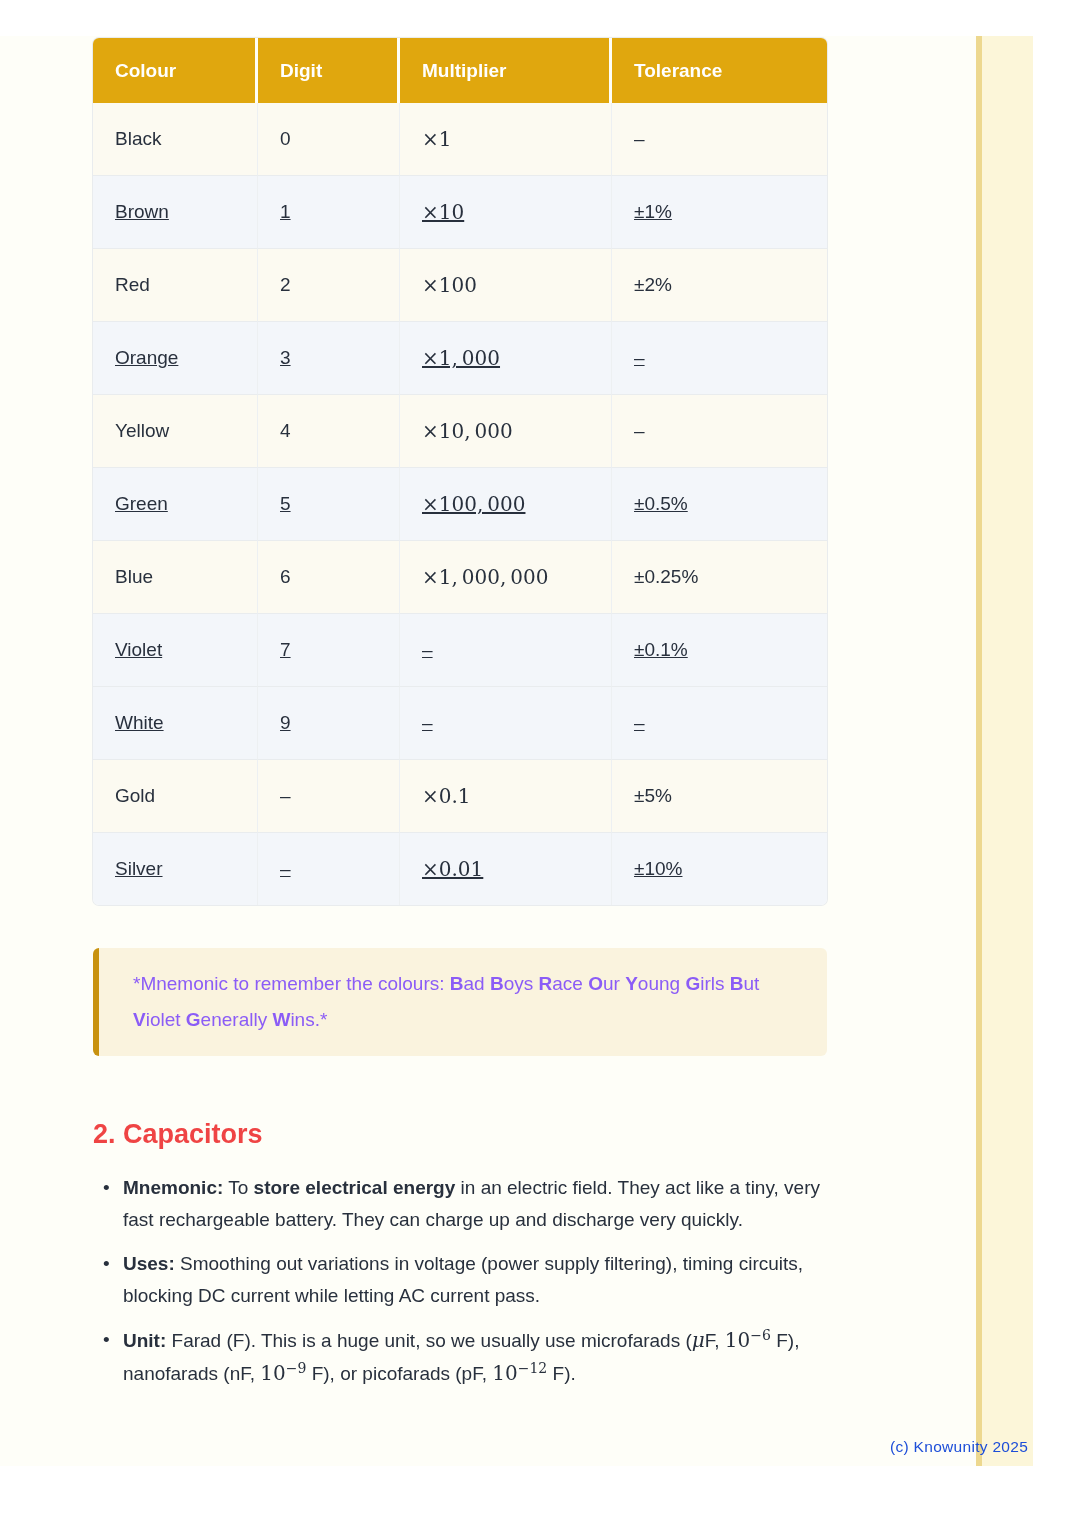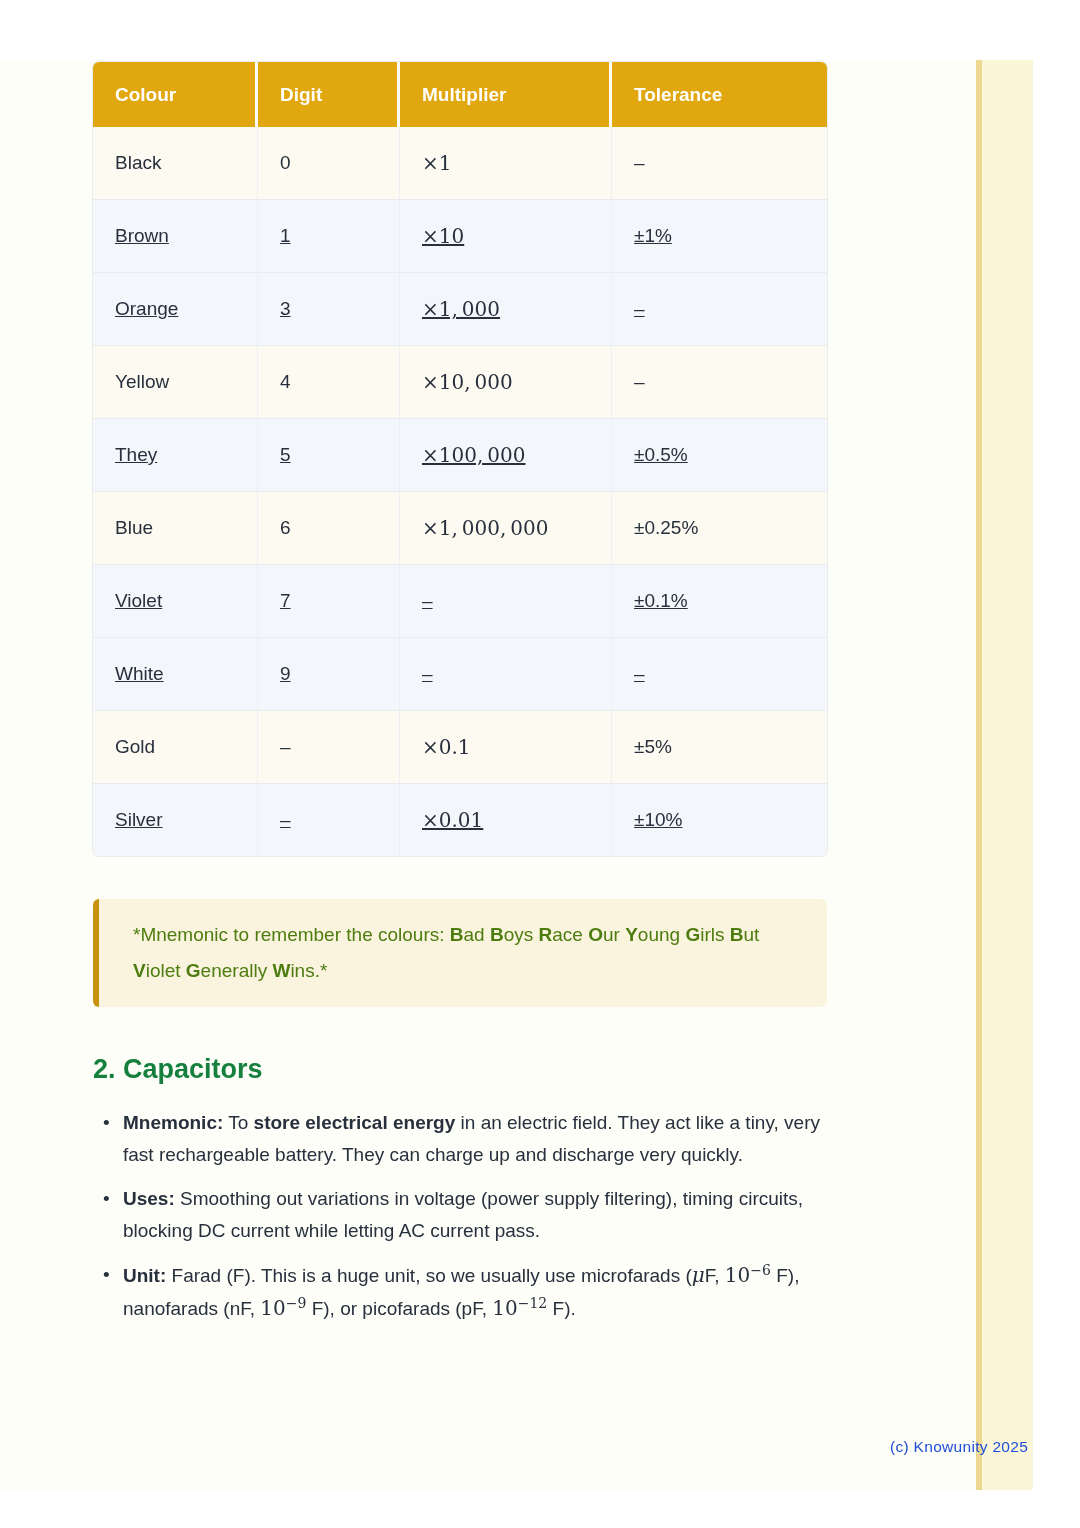--- a/index.html
+++ b/index.html
@@ -1,21 +1,21 @@
 <!DOCTYPE html>
 <html><head>
 <meta charset="utf-8">
 <style>
   html,body { margin:0; padding:0; }
   body {
     width:1080px; height:1528px; position:relative; overflow:hidden;
     background:#ffffff; font-family:"Liberation Sans", sans-serif; color:#28303D;
   }
   .page {
-    position:absolute; left:0; top:60px; width:1033px; height:1430px;
+    position:absolute; left:0; top:36px; width:1033px; height:1430px;
     background:#FEFEF8;
   }
   .edge-strip {
     position:absolute; top:0; right:0; width:57px; height:100%;
     background:#FCF6D9; border-left:6px solid #EDD88F; box-sizing:border-box;
   }
   .content { position:absolute; left:93px; top:2px; width:734px; }
 
   
   .table-wrap { border-radius:6px; overflow:hidden; box-shadow:0 0 0 1px #E9ECEE; }
@@ -36,25 +36,25 @@
   tbody td:last-child { border-right:none; }
   tr.r-odd td  { background:#FCFAF1; }
   tr.r-even td { background:#F3F6FA;text-decoration:underline; }
   .math { font-family:"DejaVu Serif", serif; font-size:20px; }
   .sup  { font-size:14px; line-height:0; position:relative; top:-7px; }
 
   
   .callout {
     margin-top:43px; box-sizing:border-box; width:734px;
     background:#FAF3DE; border-left:6px solid #C8920F; border-radius:6px;
-    padding:18px 30px 18px 34px; font-size:19px; line-height:36px; color:#4d7c0f;
+    padding:18px 30px 18px 34px; font-size:19px; line-height:36px; color:#8b5cf6;
   }
 
   
-  .section-heading { margin-top:46px; font-size:27px; line-height:32px; font-weight:700; color:#15803d; }
+  .section-heading { margin-top:62px; font-size:27px; line-height:32px; font-weight:700; color:#ef4444; }
   ul.bullets { margin:22px 0 0 0; padding:0; list-style:none; }
   ul.bullets li {
     position:relative; padding-left:30px; margin-bottom:12px;
     font-size:19px; line-height:32px;
   }
   ul.bullets li .dot {
     position:absolute; left:10px; top:0; font-size:19px;
   }
   .b { font-weight:700; }
 
@@ -94,34 +94,40 @@
               <td>0</td>
               <td class="math">×1</td>
               <td>–</td>
             </tr>
             <tr class="r-even">
               <td>Brown</td>
               <td>1</td>
               <td class="math">×10</td>
               <td>±1%</td>
             </tr>
+            <tr class="r-odd">
+              <td>Red</td>
+              <td>2</td>
+              <td class="math">×100</td>
+              <td>±2%</td>
+            </tr>
             <tr class="r-even">
               <td>Orange</td>
               <td>3</td>
               <td class="math">×1, 000</td>
               <td>–</td>
             </tr>
             <tr class="r-odd">
               <td>Yellow</td>
               <td>4</td>
               <td class="math">×10, 000</td>
               <td>–</td>
             </tr>
             <tr class="r-even">
-              <td>They</td>
+              <td>Green</td>
               <td>5</td>
               <td class="math">×100, 000</td>
               <td>±0.5%</td>
             </tr>
             <tr class="r-odd">
               <td>Blue</td>
               <td>6</td>
               <td class="math">×1, 000, 000</td>
               <td>±0.25%</td>
             </tr>

